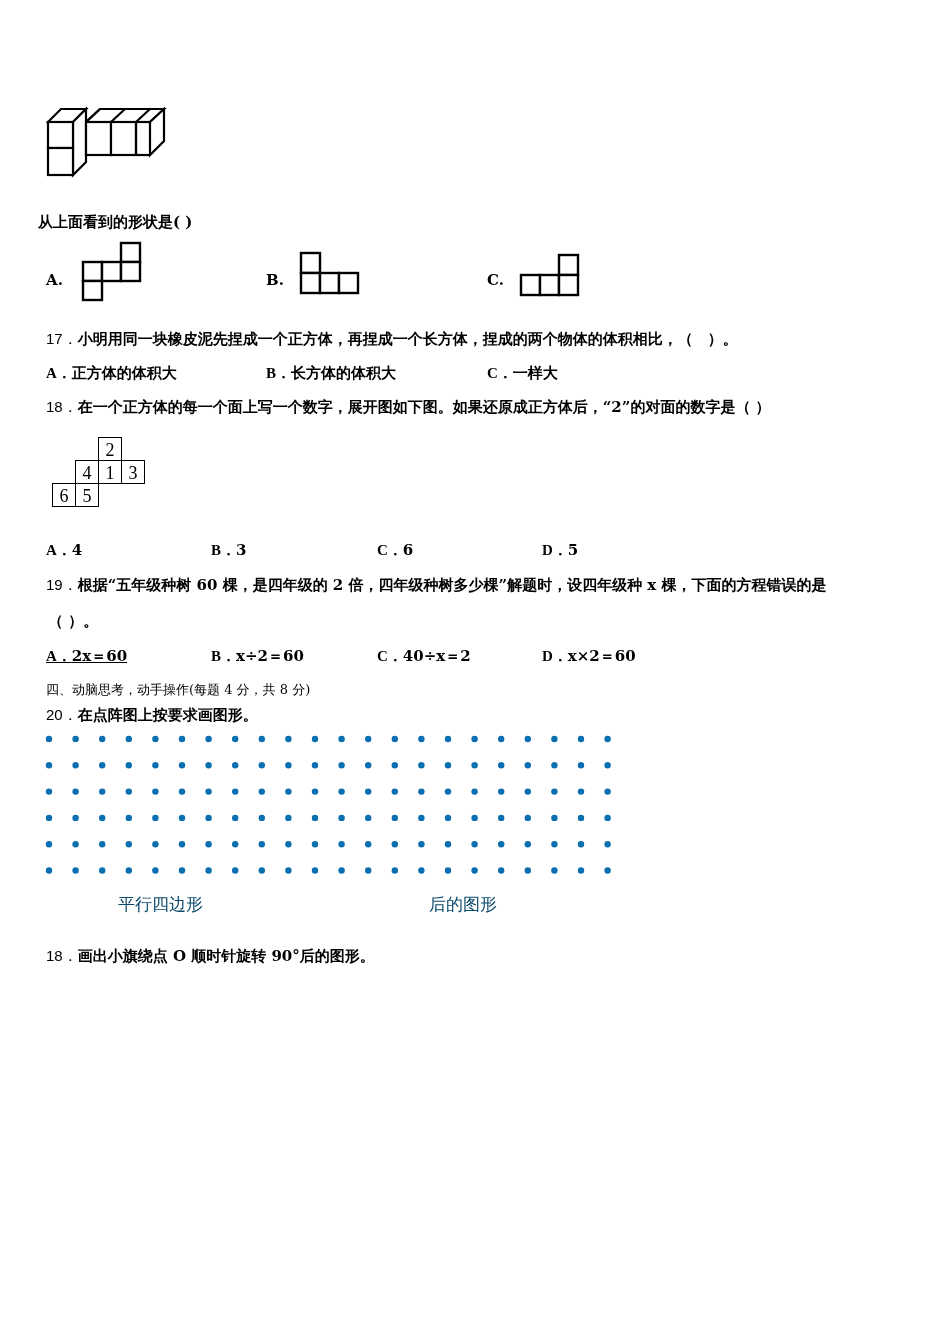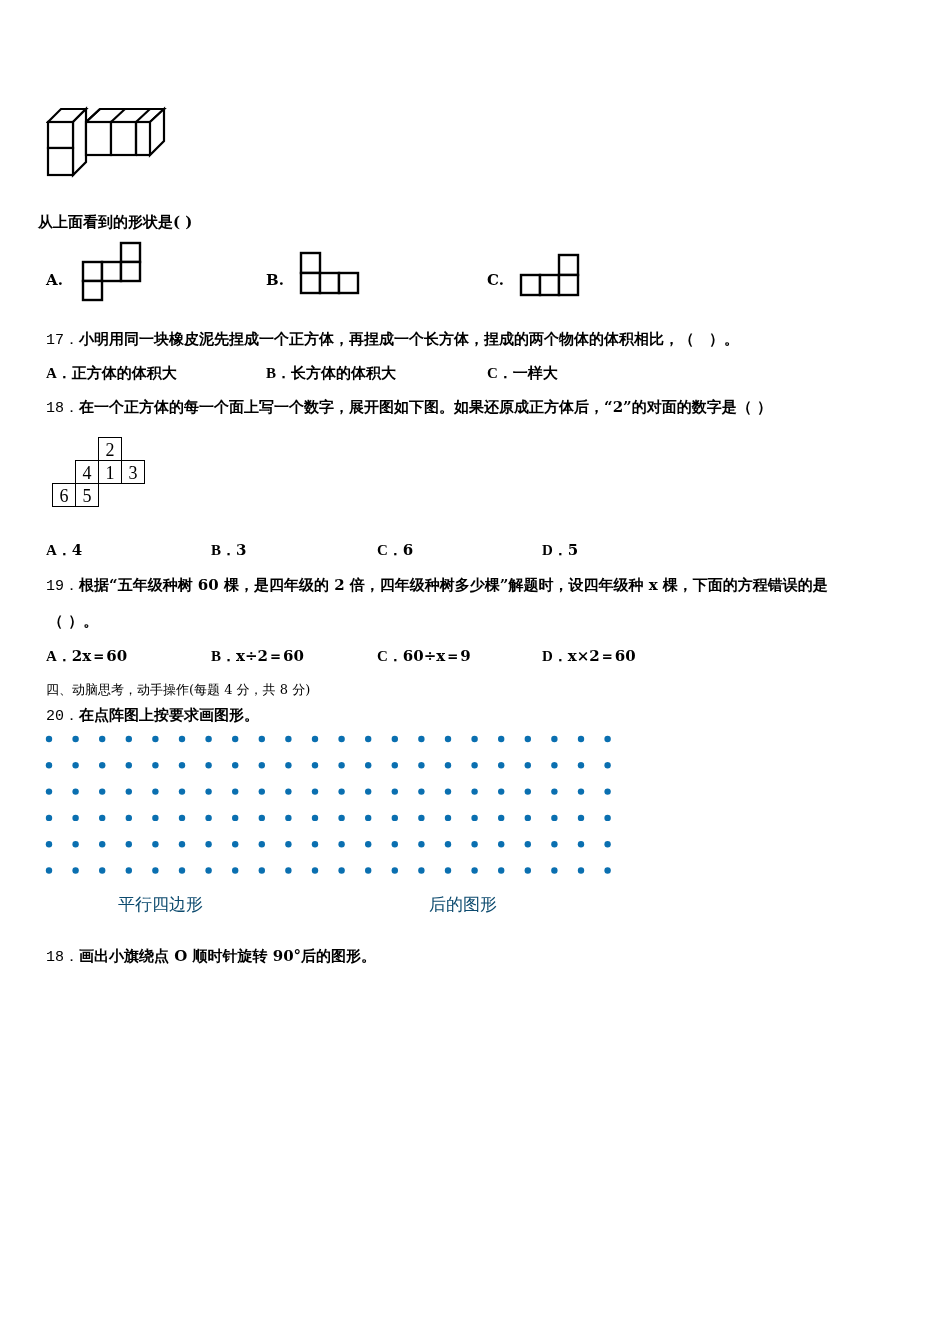--- a/index.html
+++ b/index.html
@@ -3,21 +3,21 @@
   <meta charset="utf-8">
   <style>
     html, body { margin: 0; padding: 0; background: #ffffff; }
     body {
       width: 950px; height: 1344px; position: relative; overflow: hidden;
       font-family: "DejaVu Serif", "Liberation Serif", serif;
       color: #000;
     }
     .abs { position: absolute; }
     .q-text { font-size: 15px; font-weight: bold; white-space: nowrap; line-height: 20px; }
-    .q-num { font-weight: normal; font-family: Liberation Mono, monospace; }
+    .q-num { font-weight: normal; font-family: Liberation Sans, sans-serif; }
     .opt { font-size: 15px; font-weight: bold; white-space: nowrap; line-height: 20px; }
     .opt-letter { font-family: "Liberation Serif", serif; font-weight: bold; }
     .section { font-size: 13px; font-weight: normal; white-space: nowrap; line-height: 20px; }
     .label { font-size: 17px; font-weight: normal; white-space: nowrap; color: #0c4a6e; }
     svg { display: block; }
     .net-cell { fill: #fff; stroke: #000; stroke-width: 1; }
     .net-num { font-family: "Liberation Serif", serif; font-size: 18px; }
   </style>
 </head>
 <body>
@@ -137,28 +137,28 @@
 </div>
 <div class="abs opt" style="left:542px; top:540px;">
   <span class="opt-letter">D．</span><span>5</span>
 </div>
 
 <div class="abs q-text" style="left:46px; top:575px;">
   <span class="q-num">19．</span><span>根据“五年级种树 60 棵，是四年级的 2 倍，四年级种树多少棵”解题时，设四年级种 x 棵，下面的方程错误的是</span>
 </div>
 <div class="abs q-text" style="left:48px; top:611px;">（ ）。</div>
 
-<div class="abs opt" style="left:46px; top:646px;">
+<div class="abs opt" style="left:46px; top:646px;text-decoration:underline;">
   <span class="opt-letter">A．</span><span>2x＝60</span>
 </div>
 <div class="abs opt" style="left:211px; top:646px;">
   <span class="opt-letter">B．</span><span>x÷2＝60</span>
 </div>
 <div class="abs opt" style="left:377px; top:646px;">
-  <span class="opt-letter">C．</span><span>60÷x＝9</span>
+  <span class="opt-letter">C．</span><span>40÷x＝2</span>
 </div>
 <div class="abs opt" style="left:542px; top:646px;">
   <span class="opt-letter">D．</span><span>x×2＝60</span>
 </div>
 
 <div class="abs section" style="left:46px; top:680px;">四、动脑思考，动手操作(每题 4 分，共 8 分)</div>
 
 <div class="abs q-text" style="left:46px; top:705px;">
   <span class="q-num">20．</span><span>在点阵图上按要求画图形。</span>
 </div>

